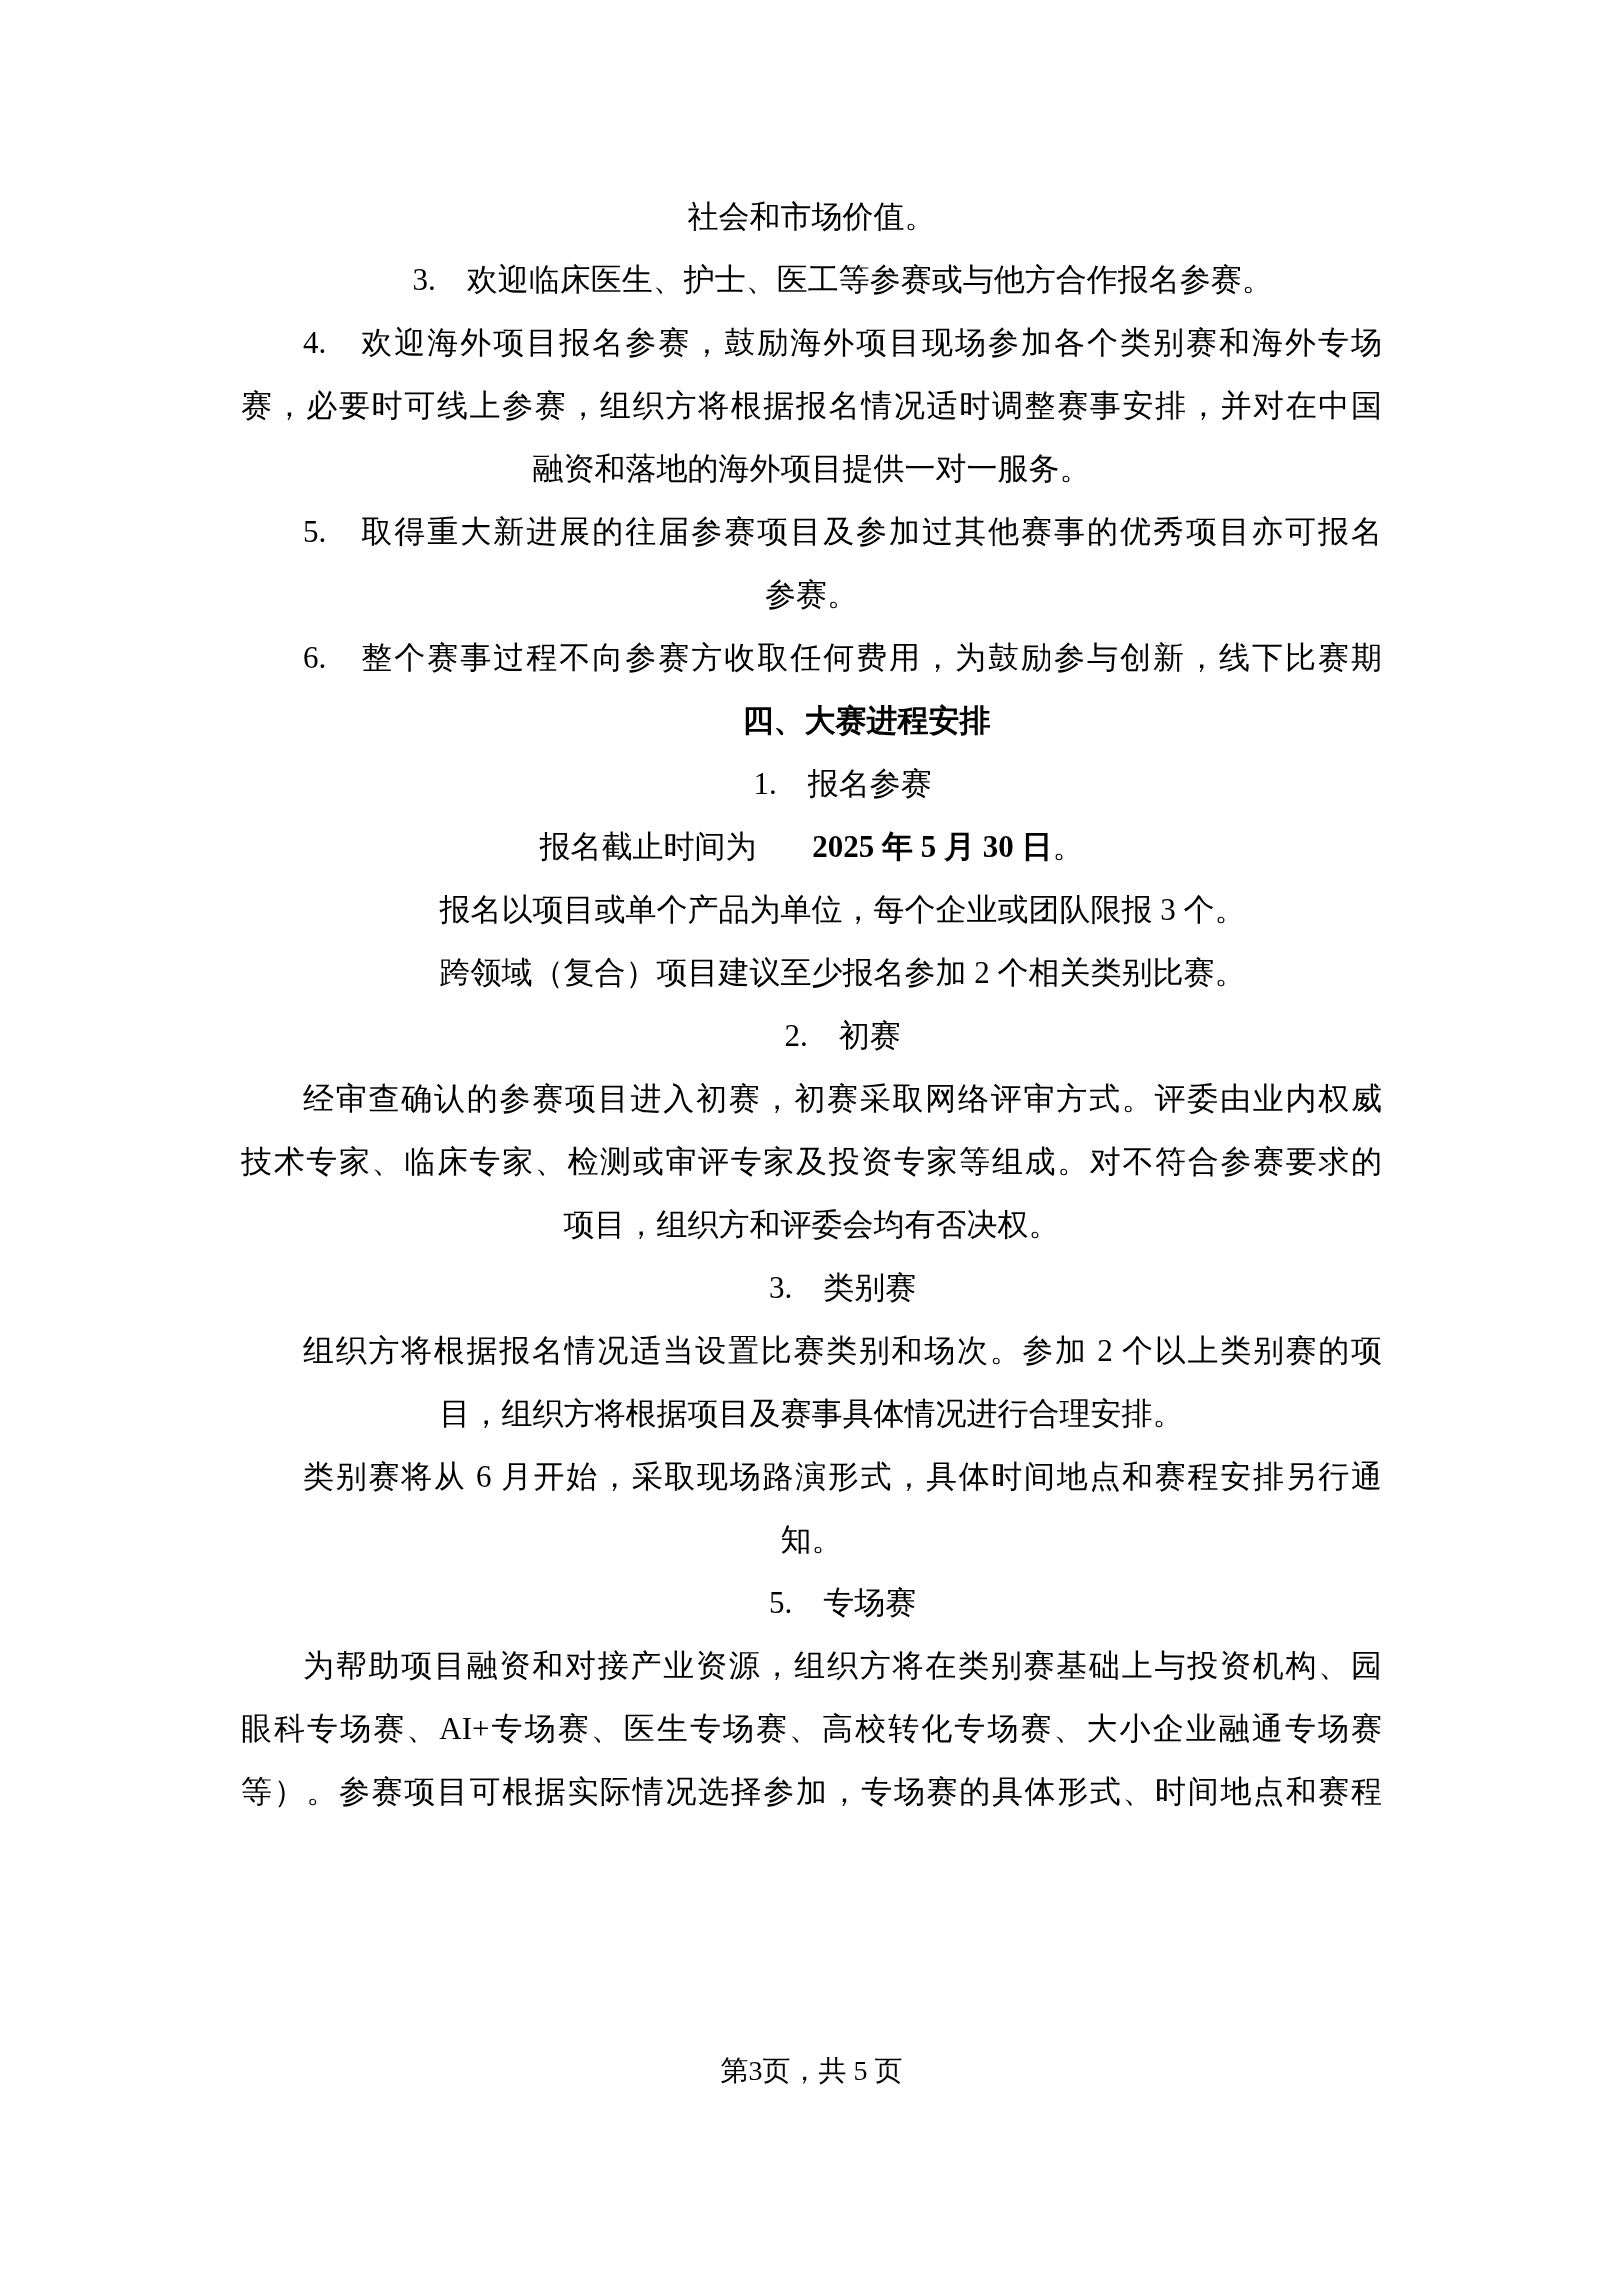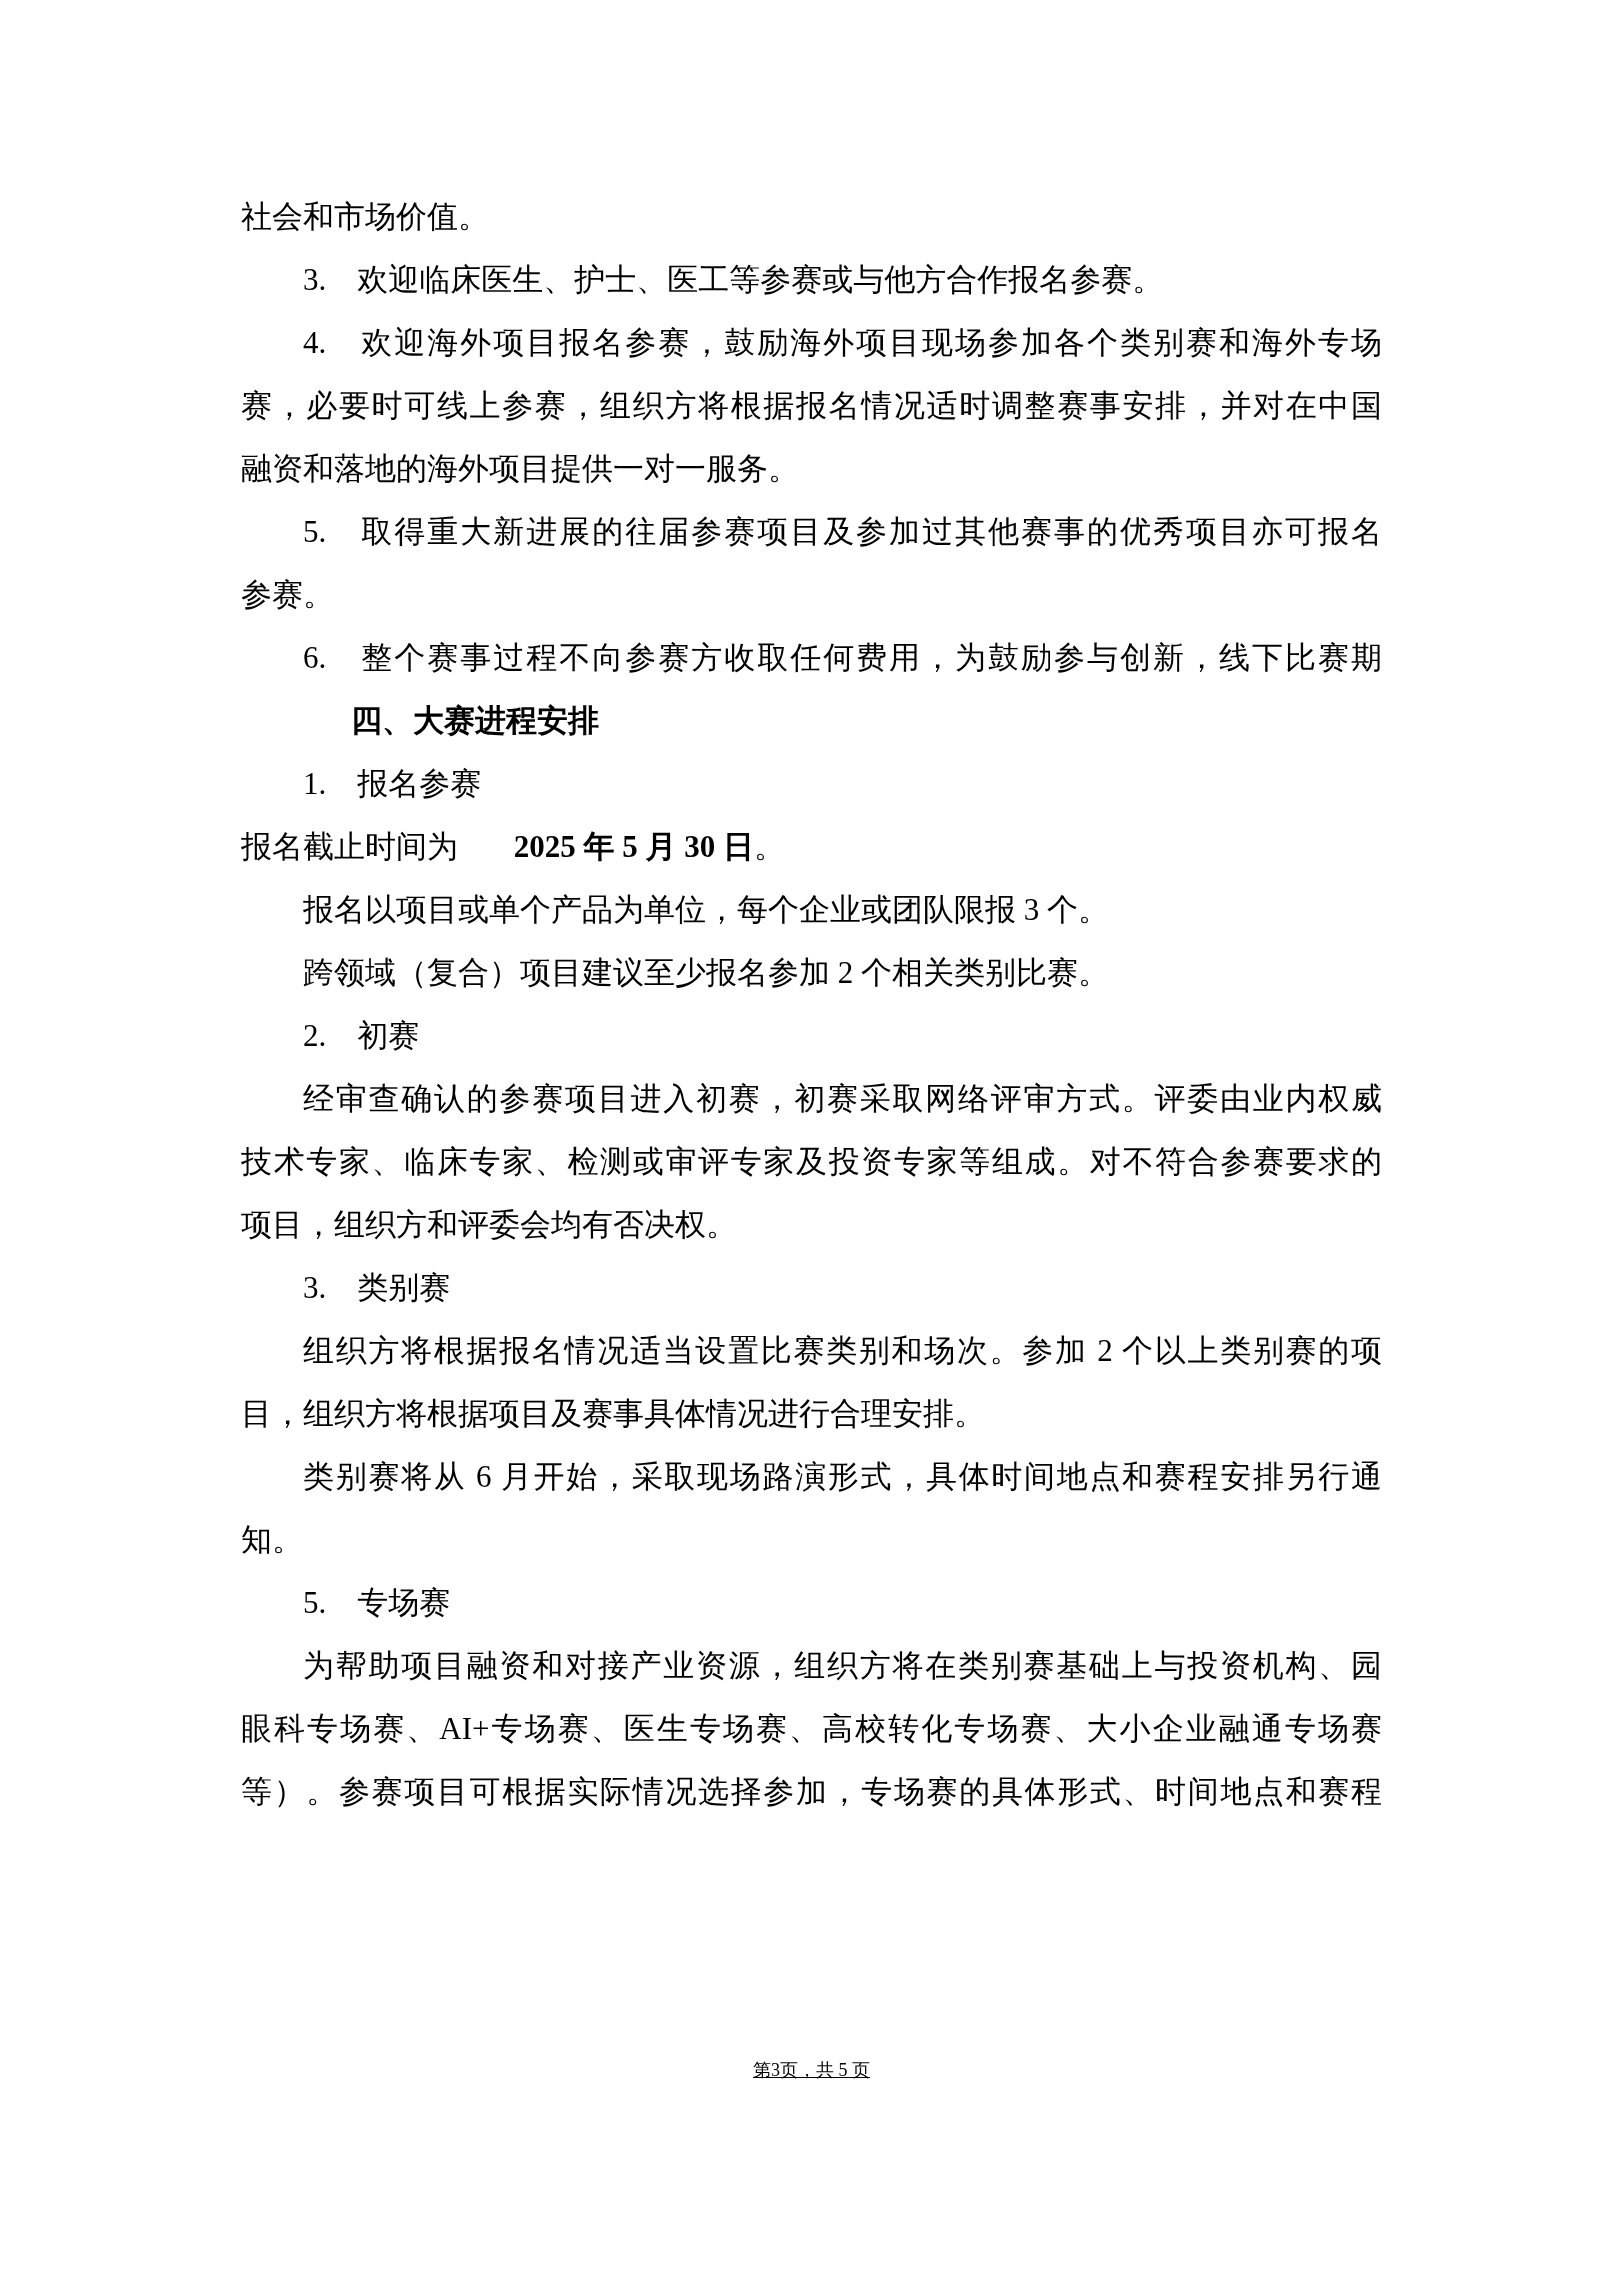--- a/index.html
+++ b/index.html
@@ -19,21 +19,21 @@
   .content {
     position: absolute;
     left: 241px;
     top: 185px;
     width: 1141px;
   }
   .line {
     height: 63px;
     line-height: 63px;
     font-size: 31px;
-    text-align: left;
+    text-align: center;
     white-space: normal;
   }
   .line.indent {
     padding-left: 62px;
   }
   .line.fill {
     text-align: justify;
     text-align-last: justify;
     -moz-text-align-last: justify;
     text-justify: distribute;
@@ -45,25 +45,24 @@
   .seg.sans {
     font-family: "Liberation Sans", "DejaVu Sans", sans-serif;
     font-weight: bold;
   }
   .footer {
     position: absolute;
     left: 0;
     top: 2056px;
     width: 100%;
     text-align: center;
-    font-size: 18px;
+    font-size: 28px;
     line-height: 29px;
     font-family: "Liberation Serif", "DejaVu Serif", serif;
     color: #000000;
-    text-decoration: underline;
   }
 </style>
 </head>
 <body>
 
 <div class="page">
   <div class="content" id="doc-lines">
       <div class="line"><span class="seg">社会和市场价值。</span></div>
       <div class="line indent"><span class="seg">3.　欢迎临床医生、护士、医工等参赛或与他方合作报名参赛。</span></div>
       <div class="line indent fill"><span class="seg">4.　欢迎海外项目报名参赛，鼓励海外项目现场参加各个类别赛和海外专场</span></div>

